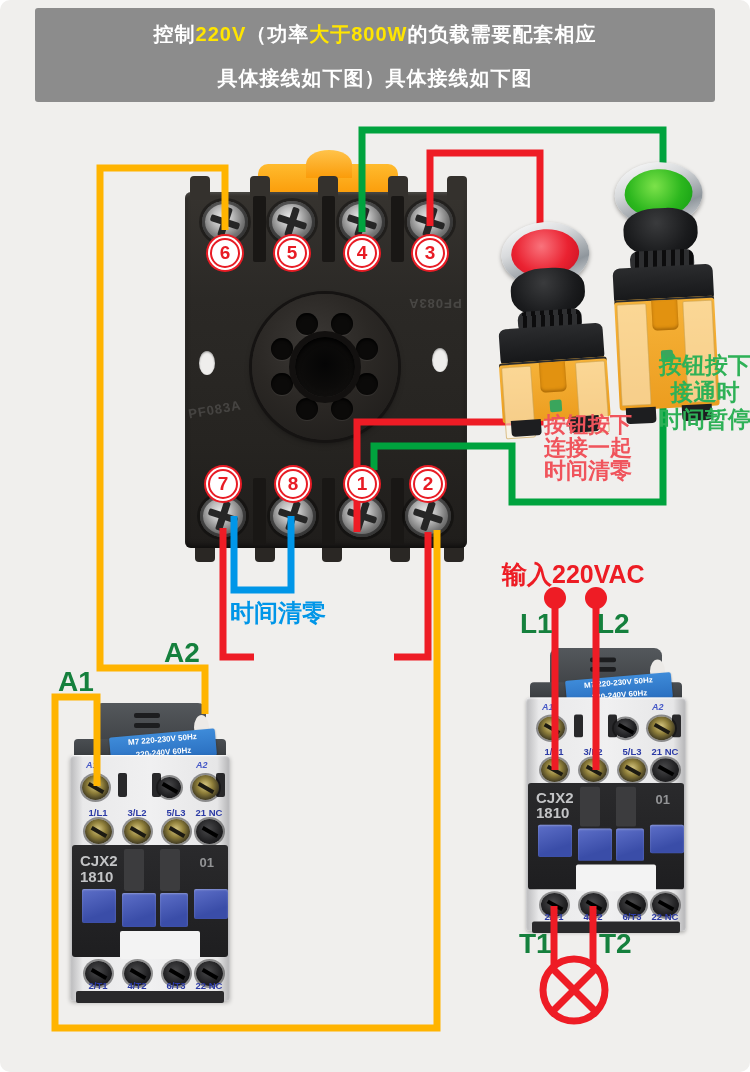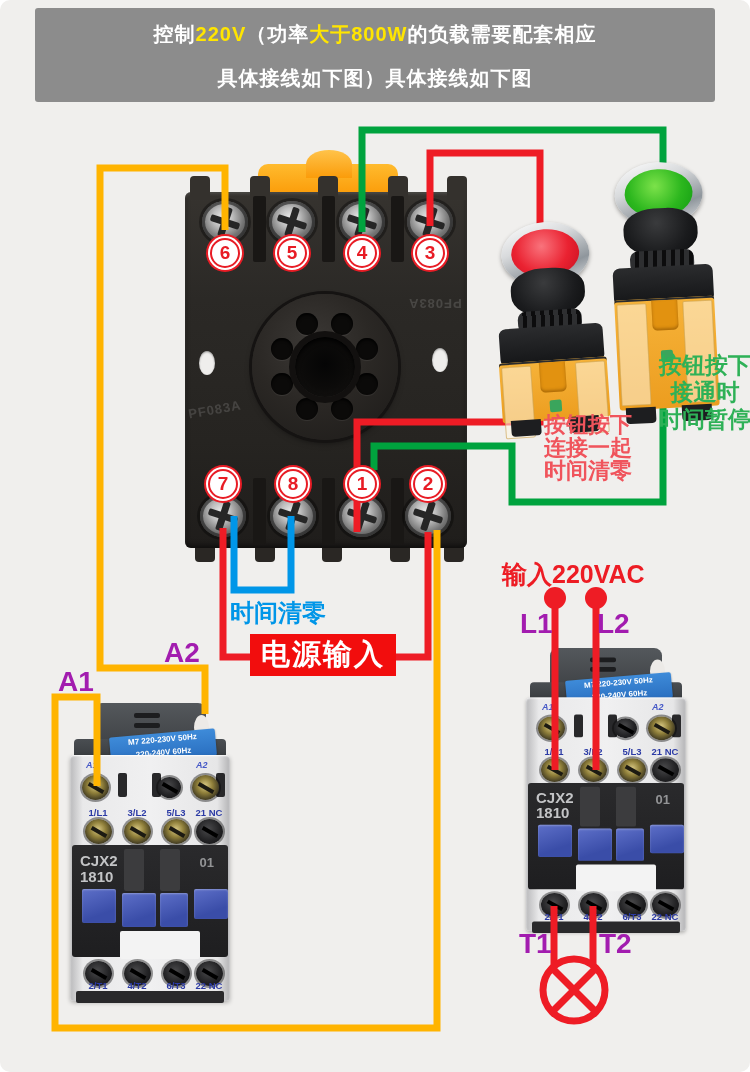--- a/index.html
+++ b/index.html
@@ -101,21 +101,21 @@
       background:linear-gradient(180deg,#2a2a2c,#1e1e20);}
   .ct-brand{position:absolute;left:8px;top:8px;font-size:15px;font-weight:bold;color:#c3c4c6;line-height:16px;}
   .ct-aux{position:absolute;right:14px;top:10px;font-size:13px;color:#939496;font-weight:bold;}
   .ct-midtab{position:absolute;top:4px;width:20px;height:42px;background:#3c3c3e;border-radius:2px;}
   .ct-blue{position:absolute;width:34px;height:34px;border-radius:2px;
       background:linear-gradient(160deg,#5d6fc8 0%,#3a4da8 70%);box-shadow:inset 0 1px 2px rgba(255,255,255,.3);}
   .ct-strip{position:absolute;left:48px;top:86px;width:80px;height:28px;background:#f3f3f3;border-radius:2px;}
   .ct-bar{position:absolute;left:8px;top:288px;width:148px;height:12px;background:#29292b;border-radius:2px;}
 
   
-  .biglbl{font-size:28px;font-weight:bold;color:#a21caf;z-index:50;}
+  .biglbl{font-size:28px;font-weight:bold;color:#15803d;z-index:50;}
   .note{z-index:50;font-weight:bold;text-align:center;}
   .note-red{color:#f0545c;font-size:22px;line-height:23px;width:170px;}
   .note-green{color:#2eb157;font-size:23px;line-height:27px;width:150px;}
   .blue-note{color:#0096e8;font-size:24px;font-weight:bold;z-index:50;}
   .red-note-lbl{color:#ed1c24;font-weight:bold;z-index:50;}
   .powerbox{left:250px;top:634px;width:146px;height:42px;background:#f20d0d;z-index:50;
       color:#fff;font-size:29px;font-weight:bold;display:flex;align-items:center;justify-content:center;
       letter-spacing:2px;}
 </style>
 </head>
@@ -355,23 +355,20 @@
     <div>按钮按下</div>
     <div>连接一起</div>
     <div>时间清零</div>
   </div>
   <div class="abs note note-green" style="left:630px;top:352px;">
     <div>按钮按下</div>
     <div>接通时</div>
     <div>时间暂停</div>
   </div>
   <div class="abs blue-note" style="left:230px;top:597px;">时间清零</div>
-  <div class="abs powerbox">
-    <span>电源输入</span>
-  </div>
   <div class="abs red-note-lbl" style="left:502px;top:558px;font-size:25px;">输入220VAC</div>
 
   <div class="abs biglbl" style="left:58px;top:666px;">A1</div>
   <div class="abs biglbl" style="left:164px;top:637px;">A2</div>
   <div class="abs biglbl" style="left:520px;top:608px;">L1</div>
   <div class="abs biglbl" style="left:597px;top:608px;">L2</div>
   <div class="abs biglbl" style="left:519px;top:928px;">T1</div>
   <div class="abs biglbl" style="left:599px;top:928px;">T2</div>
 
   <svg class="abs" style="left:534px;top:950px;z-index:45;" width="80" height="80">

